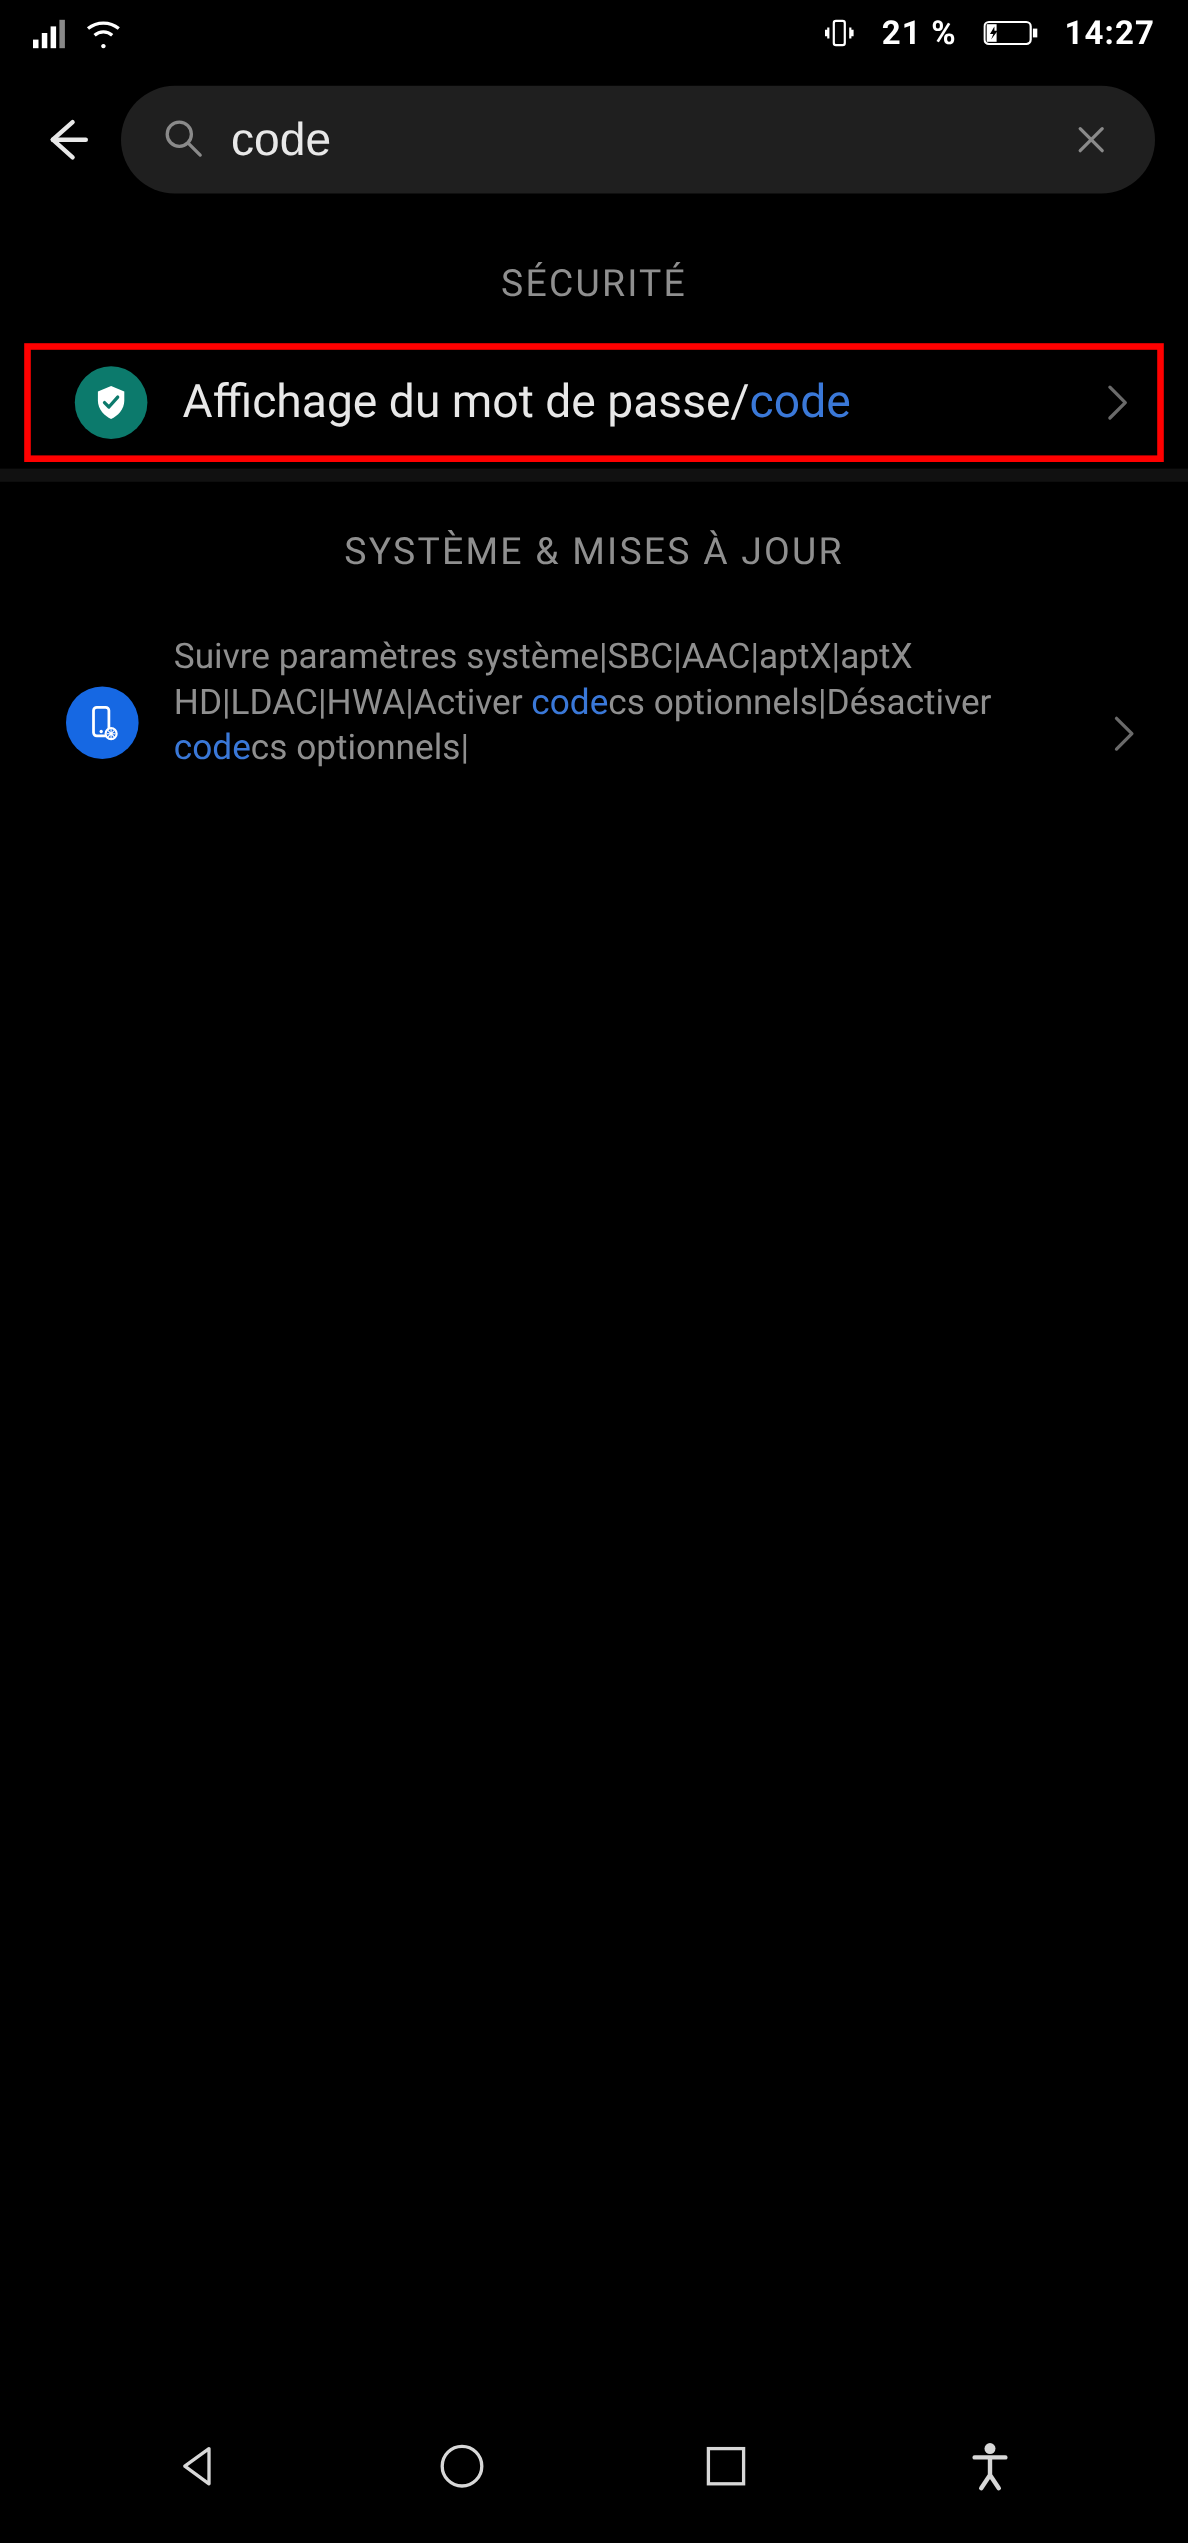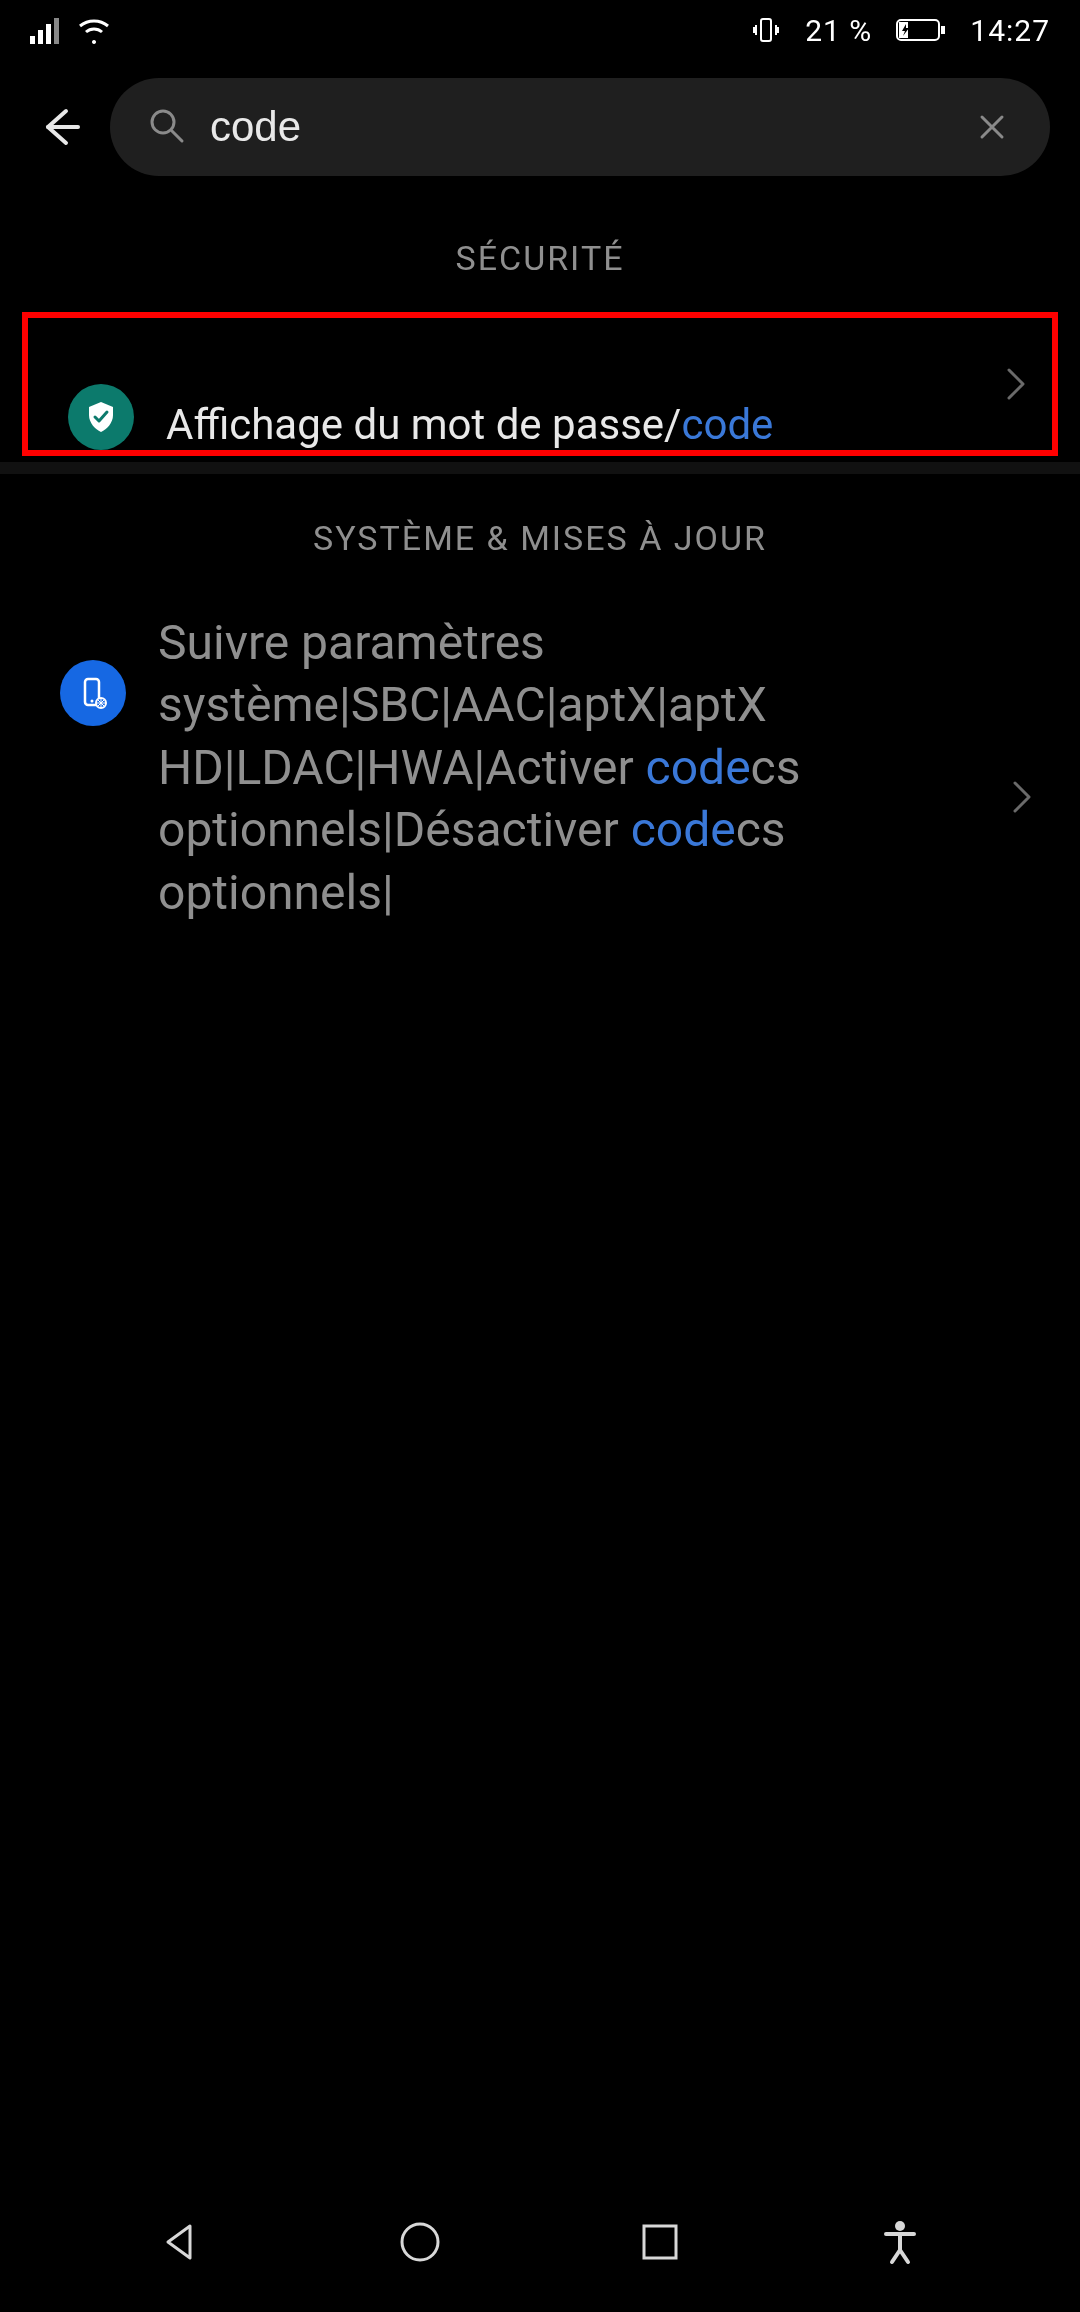--- a/index.html
+++ b/index.html
@@ -1,46 +1,46 @@
 <!DOCTYPE html>
 <html><head>
   <meta charset="utf-8">
   <style>
     * { margin: 0; padding: 0; box-sizing: border-box; }
     html, body { width: 1080px; height: 2312px; background: #000; color: #fff; font-family: -apple-system, BlinkMacSystemFont, "Segoe UI", Roboto, sans-serif; overflow: hidden; }
 
     
     .status-bar { height: 60px; display: flex; align-items: center; justify-content: space-between; padding: 0 30px; font-size: 30px; color: #fff; }
     .status-left { display: flex; align-items: center; gap: 12px; }
-    .status-right { display: flex; align-items: center; gap: 24px; }
+    .status-right { display: flex; align-items: center; gap: 24px; font-weight: bold; }
     .signal-icon, .wifi-icon, .battery-icon, .vibrate-icon { display: inline-flex; align-items: center; }
     .status-right span { font-size: 30px; letter-spacing: 1px; }
 
     
     .header-row { display: flex; align-items: center; padding: 18px 30px 18px 30px; gap: 20px; }
     .back-button { width: 60px; height: 60px; display: flex; align-items: center; justify-content: center; }
 
     .search-bar { flex: 1; height: 98px; background: #1f1f1f; border-radius: 49px; display: flex; align-items: center; padding: 0 36px; gap: 24px; }
     .search-input { flex: 1; background: transparent; border: none; outline: none; color: #e8e8e8; font-size: 42px; }
     .search-input::placeholder { color: #8a8a8a; }
     .clear-button { width: 44px; height: 44px; display: flex; align-items: center; justify-content: center; }
 
     
     .section-heading { font-size: 34px; color: #8f8f8f; letter-spacing: 2px; padding: 44px 70px 28px 70px; font-weight: 400; text-align: center; }
 
     
-    .list-item { display: flex; align-items: flex-end; padding: 0 44px 0 60px; height: 132px; gap: 32px; }
+    .list-item { display: flex; align-items: center; padding: 0 44px 0 60px; height: 96px; gap: 32px; }
     .list-item.tall { height: auto; padding-top: 26px; padding-bottom: 26px; align-items: flex-start; }
     .icon-circle { width: 66px; height: 66px; border-radius: 50%; display: flex; align-items: center; justify-content: center; flex-shrink: 0; }
     .icon-circle.teal { background: #0c7a6c; }
     .icon-circle.blue { background: #1668e3; }
 
     .item-body { flex: 1; min-width: 0; display: flex; flex-direction: column; gap: 8px; }
     .item-title { font-size: 42px; color: #e8e8e8; line-height: 1.2; }
-    .item-sub { font-size: 48px; color: #8f8f8f; line-height: 1.3; }
+    .item-sub { font-size: 32px; color: #8f8f8f; line-height: 1.3; }
     .hl { color: #3a78d8; }
 
     .chevron { flex-shrink: 0; width: 28px; height: 28px; display: flex; align-items: center; justify-content: center; align-self: center; }
 
     
     .highlight-box { border: 6px solid #f00; margin: 6px 22px 6px 22px; }
     .highlight-box .list-item { padding-left: 40px; padding-right: 22px; }
 
     
     .divider { height: 12px; background: #111; }

